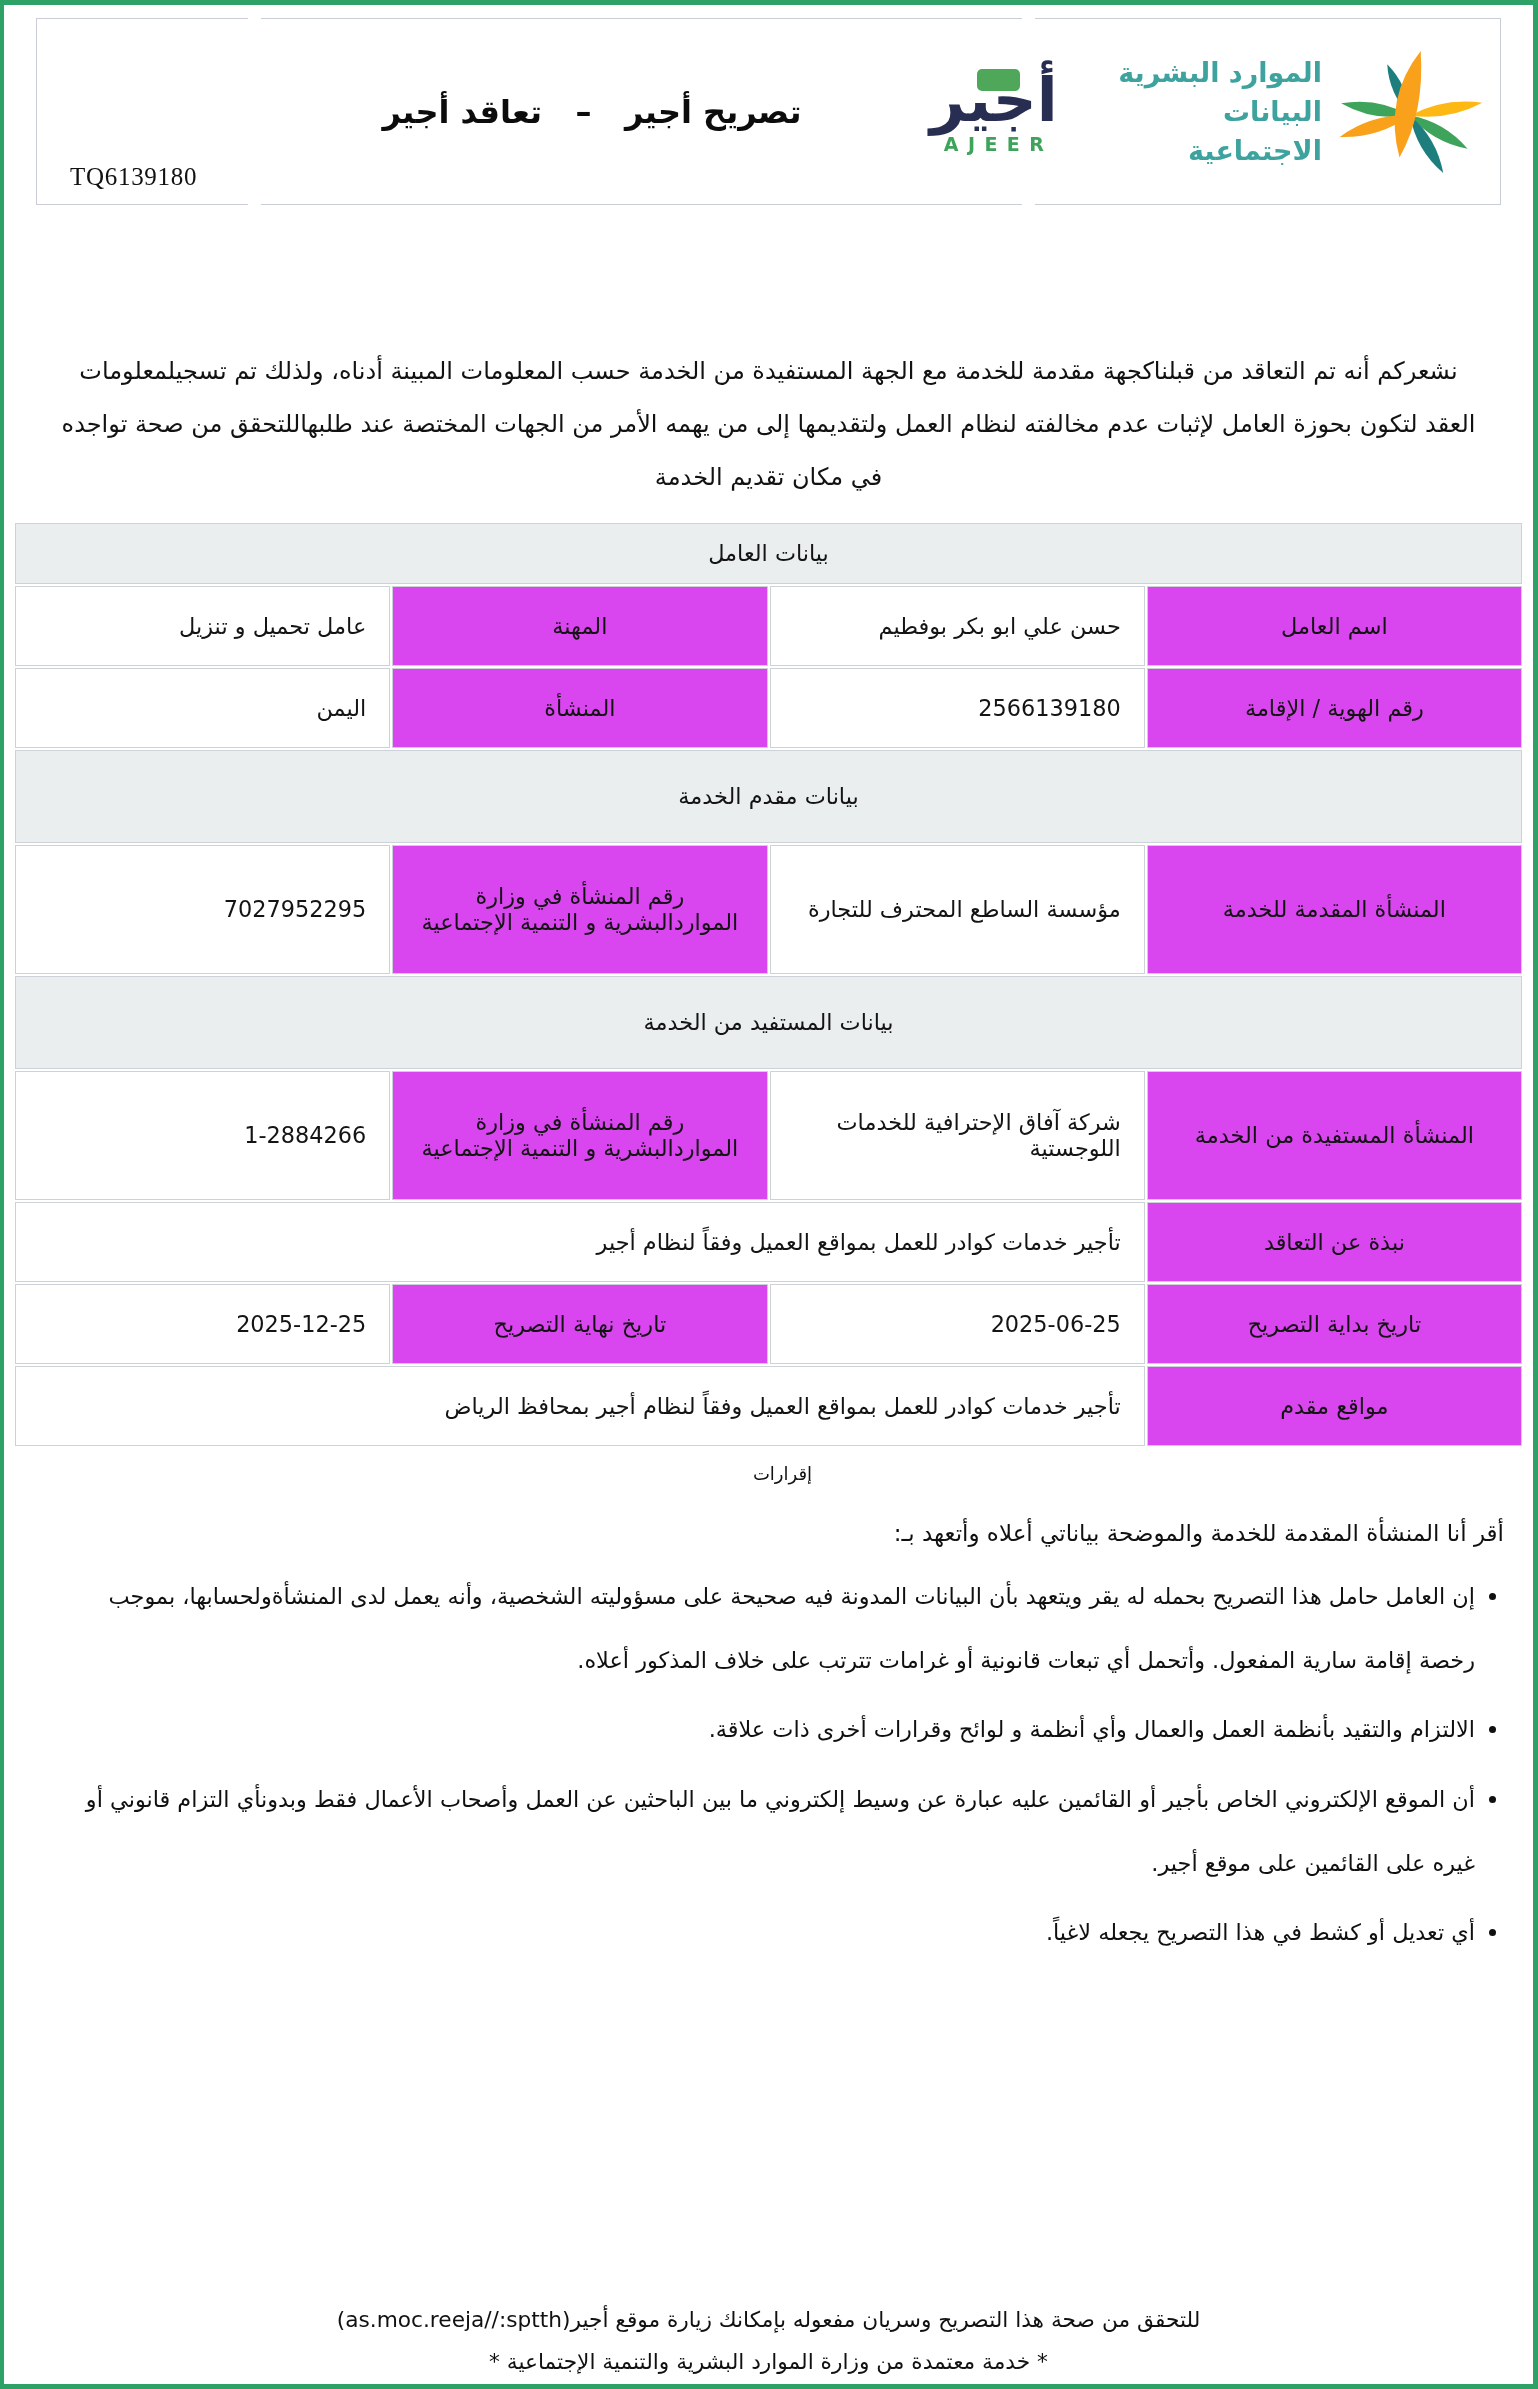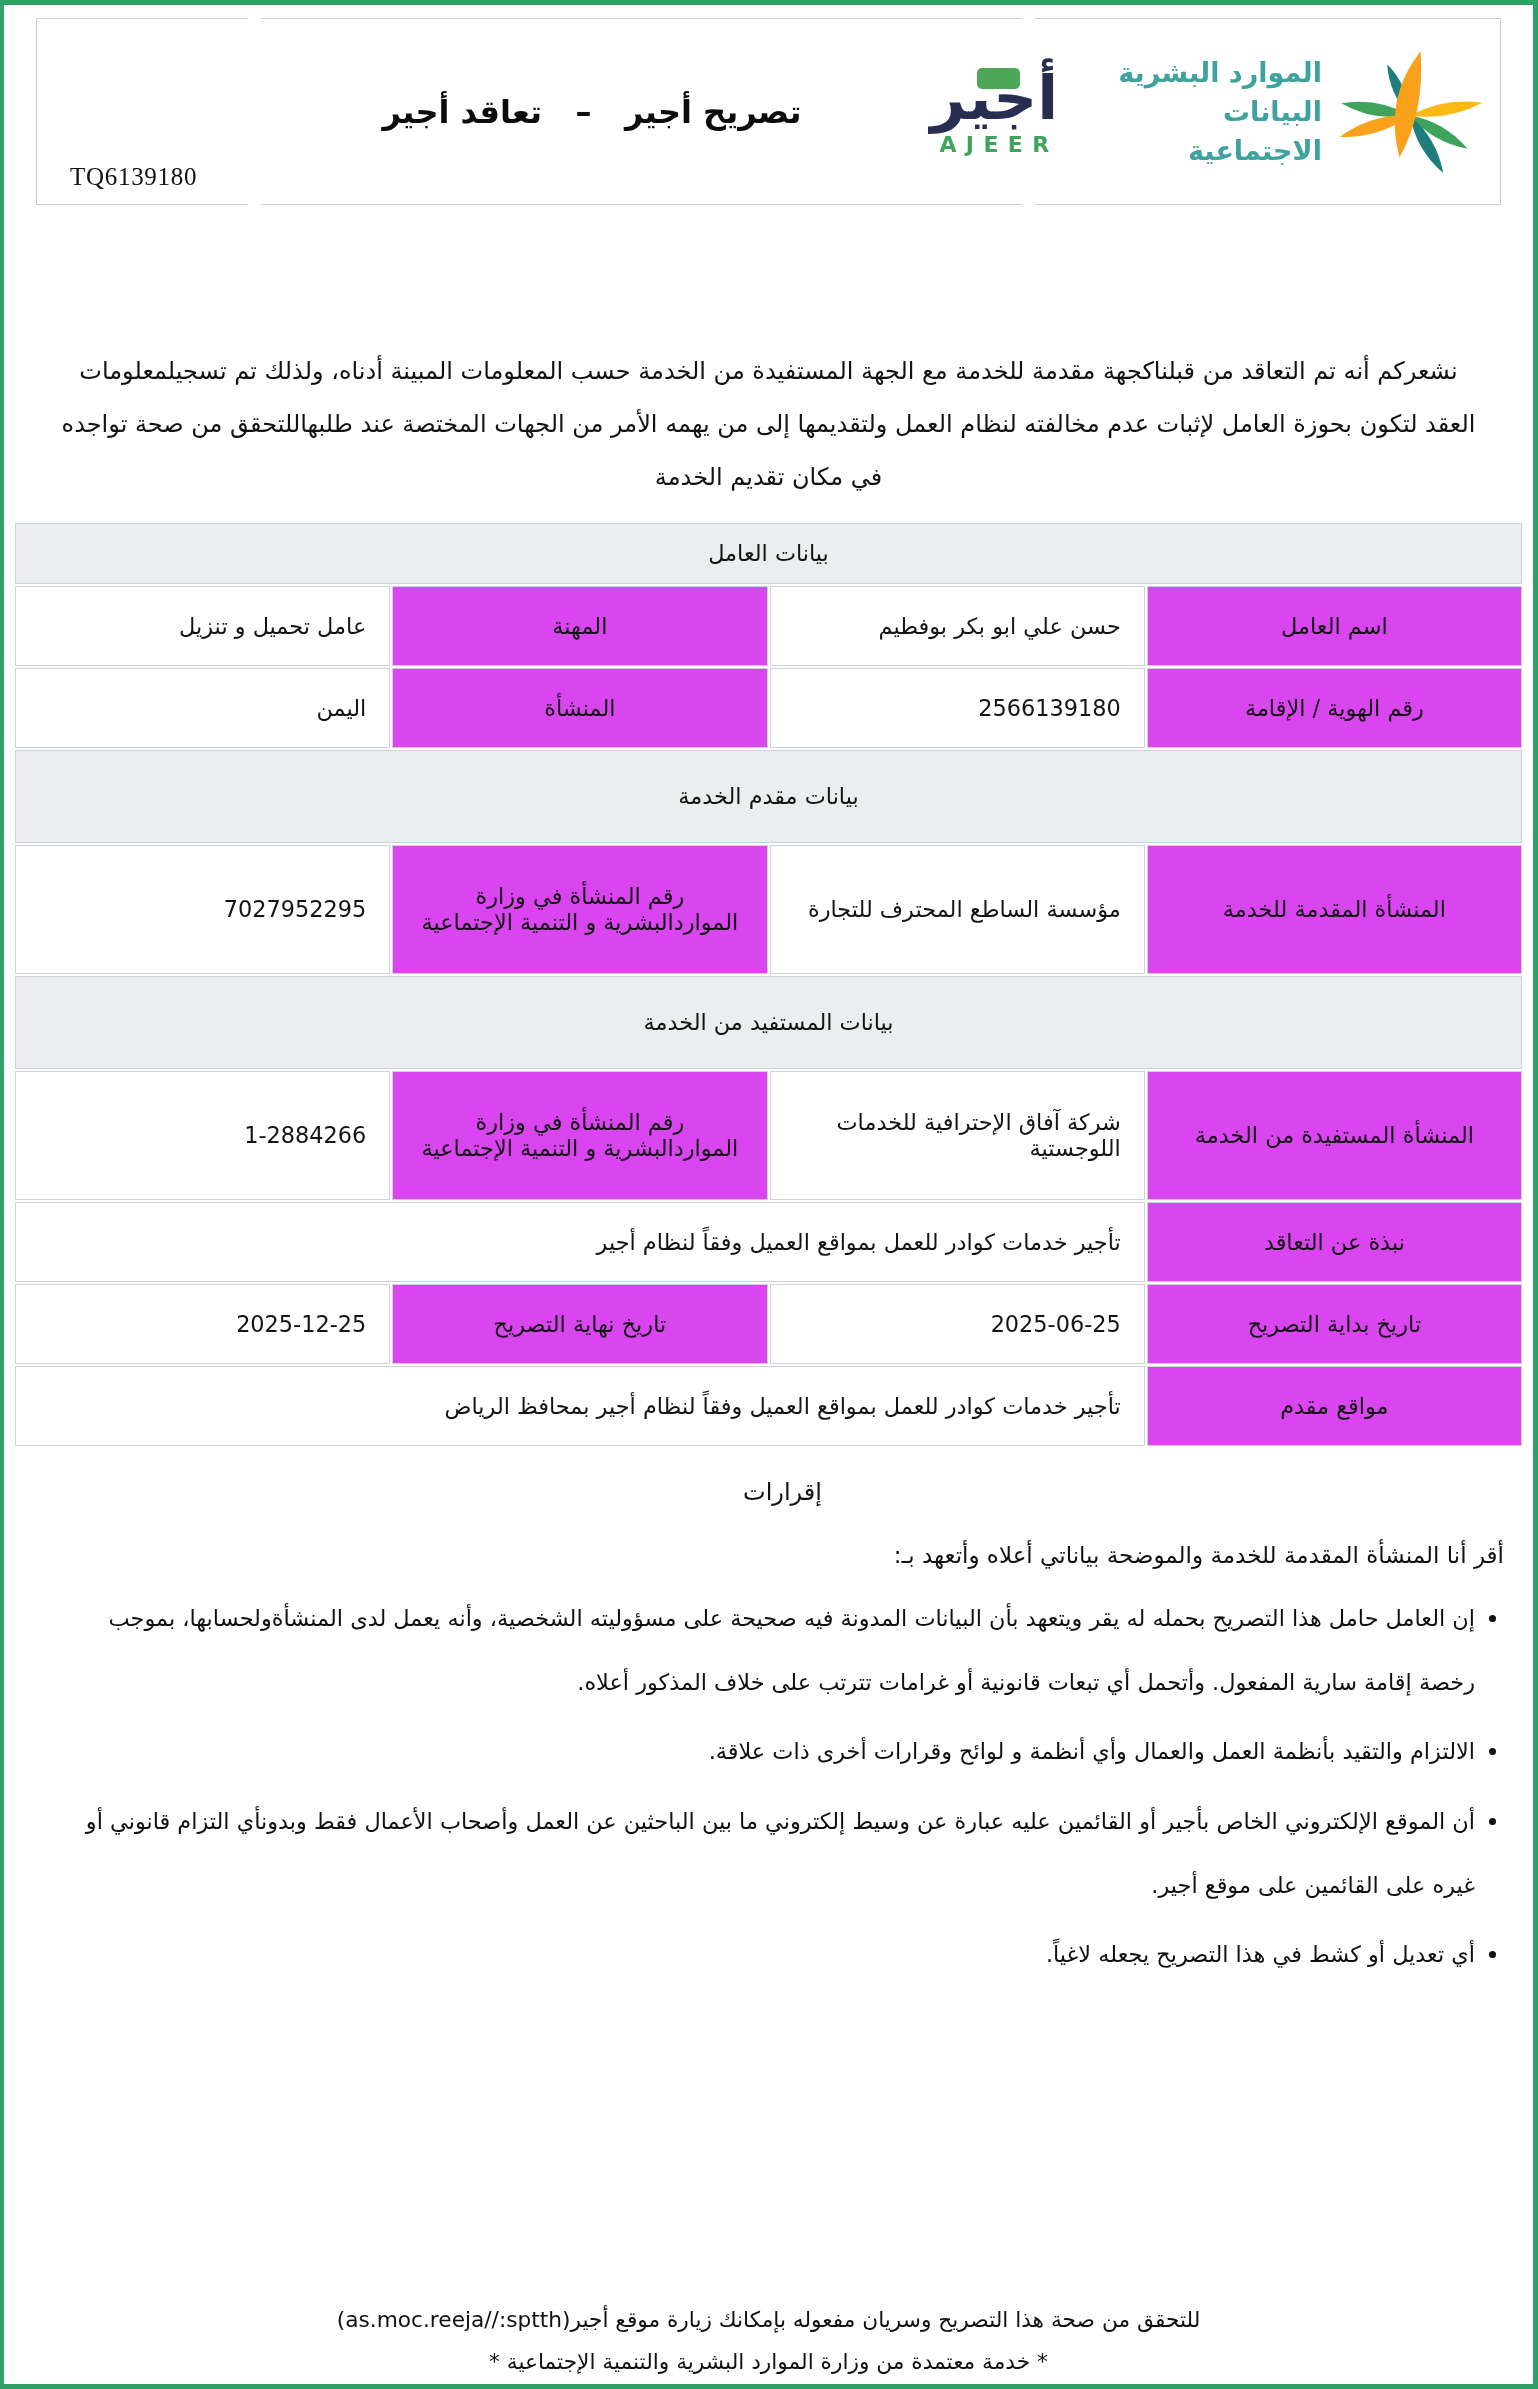--- a/index.html
+++ b/index.html
@@ -18,38 +18,38 @@
   .n1{left:211px;} .n2{left:985px;}
   .hdr-left{width:217px;display:flex;align-items:flex-end;padding:0 0 13px 33px;box-sizing:border-box;}
   .tq{font-family:"Liberation Serif",serif;font-size:25px;letter-spacing:0.7px;color:#111;}
   .hdr-center{flex:1;display:flex;align-items:center;justify-content:center;}
   .doc-title{font-size:32px;font-weight:600;direction:rtl;white-space:pre;color:#0c0c0c;}
   .hdr-right{width:570px;display:flex;align-items:center;justify-content:flex-end;gap:29px;padding-right:5.8px;box-sizing:border-box;}
   
   .ajeer-logo{text-align:center;}
   .ajeer-ar{font-size:61px;font-weight:700;color:#282D52;line-height:1.05;position:relative;display:inline-block;}
   .ajeer-accent{position:absolute;top:1.4px;right:38px;width:43px;height:21.7px;background:#4FA85A;border-radius:5px;}
-  .ajeer-en{font-size:22px;color:#3FA45B;font-weight:700;letter-spacing:9.4px;margin-top:1.4px;text-indent:9.4px;direction:ltr;}
+  .ajeer-en{font-size:19px;color:#3FA45B;font-weight:700;letter-spacing:9.4px;margin-top:1.4px;text-indent:9.4px;direction:ltr;}
   
   .ministry{display:flex;align-items:center;gap:4.3px;direction:ltr;}
   .ministry-text{direction:rtl;text-align:right;color:#3EA39E;font-size:27px;font-weight:600;line-height:1.45;}
   
   .intro{margin:140px auto 0;width:1433px;text-align:center;font-size:24px;line-height:2.2;color:#121212;}
   
   .data-table{width:1511px;margin:17.3px auto 0;border-collapse:separate;border-spacing:2.2px;direction:rtl;}
   .data-table td{border:0.7px solid #cdd2d8;font-size:22.4px;color:#141414;vertical-align:middle;box-sizing:border-box;}
   .sec{background:#EBEEEF;text-align:center;padding:32.5px 7.2px;font-weight:500;}
   .sec-first{padding:16.6px 7.2px;}
   .lbl{background:#d946ef;text-align:center;padding:14.4px 23px;width:25%;}
   .val{background:#ffffff;text-align:right;padding:14.4px 23px;width:25%;}
   .tall td{height:80px;}
   .xtall .lbl, .xtall .val{height:129px;}
   .num{direction:ltr;unicode-bidi:isolate;display:inline-block;}
   
-  .decl-title{text-align:center;font-size:24px;margin-top:30px;color:#111;padding-left:28px;}
+  .decl-title{text-align:center;font-size:18px;margin-top:15px;color:#111;padding-left:28px;}
   .decl-lead{margin:36px 29px 0;font-size:23px;text-align:right;}
   .decl-list{margin:19px 26px 0 79px;padding:0 32px 0 0;font-size:22.4px;line-height:2.85;}
   .decl-list li{text-align:right;margin-bottom:5.8px;}
   
   .footer{position:absolute;left:0;right:0;bottom:10px;text-align:center;font-size:21.7px;color:#111;}
   .footer-line1{margin-bottom:17.3px;}
 </style>
 </head>
 <body>
 

